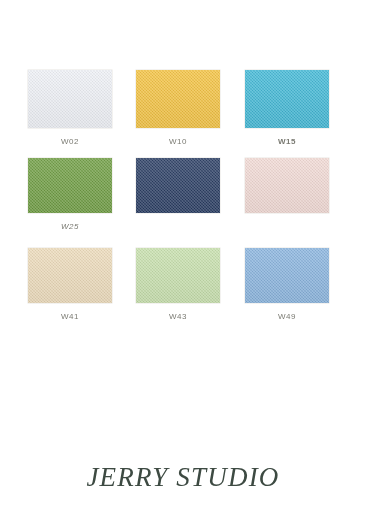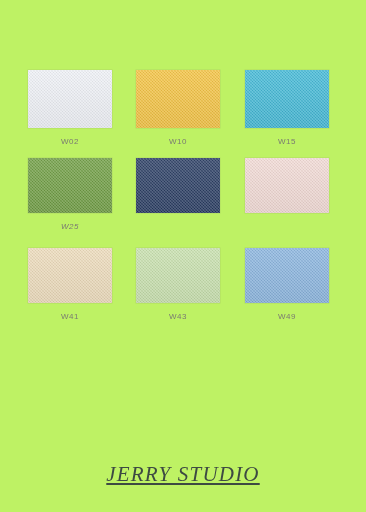--- a/index.html
+++ b/index.html
@@ -93,45 +93,44 @@
   .swatch-row.row-2 { height: 85px; }
 
   #studio-title {
     position: absolute;
     left: 0;
     top: 462px;
     width: 366px;
     text-align: center;
     font-family: "Liberation Serif", serif;
     font-style: italic;
-    font-size: 21px;
+    font-size: 27px;
     letter-spacing: 1.2px;
     color: #3D4A42;
-    text-decoration: underline;
   }
 </style>
 </head>
 <body style="background-color: rgb(242, 240, 224);">
 
-<div id="palette-sheet" style="background-color: #bef264;">
+<div id="palette-sheet" style="background-color: #ffffff;">
 
   <div id="swatch-grid">
 
     <div class="swatch-row row-0">
       <div class="swatch-cell col-0">
         <div class="swatch-chip" style="background-color: rgb(237, 239, 245);"></div>
         <span class="swatch-label" style="color: rgb(122, 122, 114);">W02</span>
       </div>
       <div class="swatch-cell col-1">
         <div class="swatch-chip" style="background-color: rgb(242, 192, 60);"></div>
         <span class="swatch-label" style="color: rgb(122, 122, 114); text-align: center;">W10</span>
       </div>
       <div class="swatch-cell col-2">
         <div class="swatch-chip" style="background-color: rgb(60, 182, 212);"></div>
-        <span class="swatch-label" style="color: rgb(122, 122, 114);">W15</span>
+        <span class="swatch-label" style="color: rgb(122, 122, 114); font-weight: bold;">W15</span>
       </div>
     </div>
 
     <div class="swatch-row row-1">
       <div class="swatch-cell col-0">
         <div class="swatch-chip" style="background-color: rgb(107, 154, 62);"></div>
         <span class="swatch-label" style="color: rgb(122, 122, 114);">W25</span>
       </div>
       <div class="swatch-cell col-1">
         <div class="swatch-chip" style="background-color: rgb(35, 55, 94);"></div>

